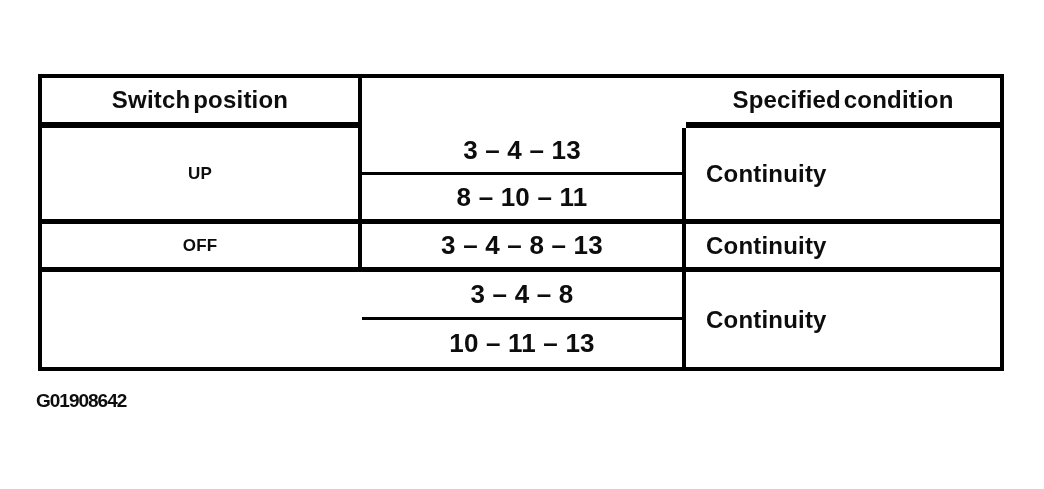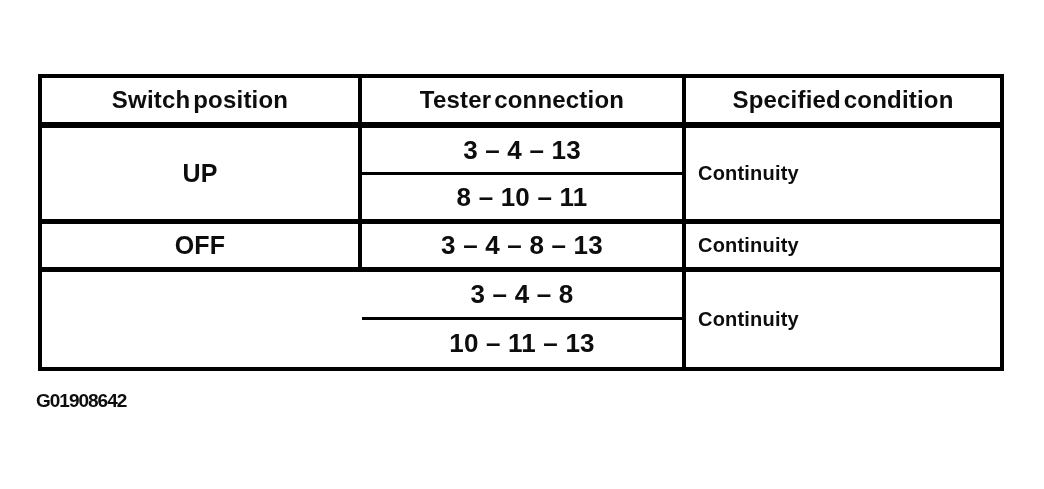--- a/index.html
+++ b/index.html
@@ -24,28 +24,28 @@
     width: 958px; height: 289px;        
     border: 4px solid var(--line);
     display: grid;
     grid-template-columns: 320px 324px 314px;
     grid-template-rows: 50px 47px 49px 48px 48px 47px;
   }
   .cell {
     border-right: 4px solid var(--line);
     border-bottom: 5px solid var(--line);
     display: flex; align-items: center; justify-content: center;
-    font-size: 25px; font-weight: 700;
+    font-size: 17px; font-weight: 700;
     letter-spacing: 0.2px;
     white-space: nowrap; overflow: hidden;
   }
   .head      { border-bottom-width: 6px; font-size: 24px; word-spacing: -4px; }
   .conn      { font-size: 26px; }
   .sub       { border-bottom-width: 3px; }
-  .cond      { justify-content: flex-start; padding-left: 12px; font-size: 20px; text-align: center; }
+  .cond      { justify-content: flex-start; padding-left: 20px; font-size: 24px; text-align: center; }
   .last-col  { border-right: none; }
   .last-row  { border-bottom: none; }
 
   
   .g-head-1 { grid-area: 1 / 1; }
   .g-head-2 { grid-area: 1 / 2; }
   .g-head-3 { grid-area: 1 / 3; }
   .g-up-pos   { grid-area: 2 / 1 / 4 / 2; }
   .g-up-c1    { grid-area: 2 / 2; }
   .g-up-c2    { grid-area: 3 / 2; }
@@ -69,21 +69,20 @@
   }
 </style>
 </head>
 <body>
 
 <div class="page">
 
   <div class="spec-table">
 
     <div class="cell head g-head-1">Switch position</div>
-    <div class="cell head g-head-2">Tester connection</div>
     <div class="cell head g-head-3 last-col">Specified condition</div>
 
     <div class="cell g-up-pos">UP</div>
     <div class="cell conn sub g-up-c1">3 – 4 – 13</div>
     <div class="cell conn g-up-c2">8 – 10 – 11</div>
     <div class="cell cond g-up-cond last-col">Continuity</div>
 
     <div class="cell g-off-pos">OFF</div>
     <div class="cell conn g-off-c1">3 – 4 – 8 – 13</div>
     <div class="cell cond g-off-cond last-col">Continuity</div>

